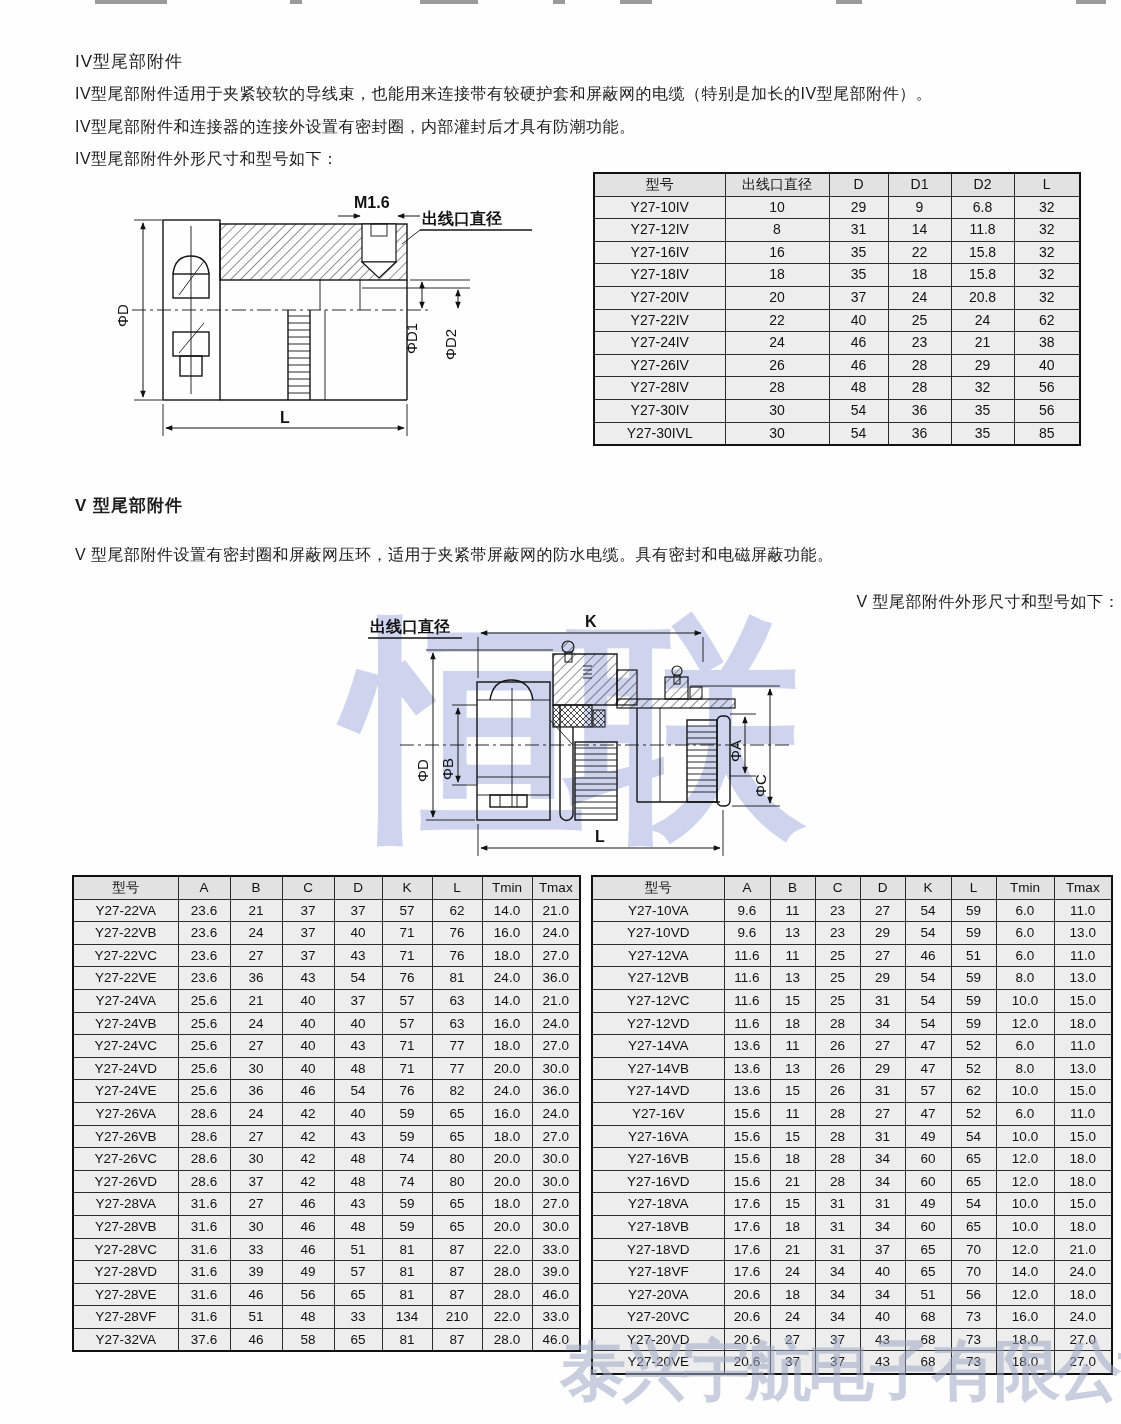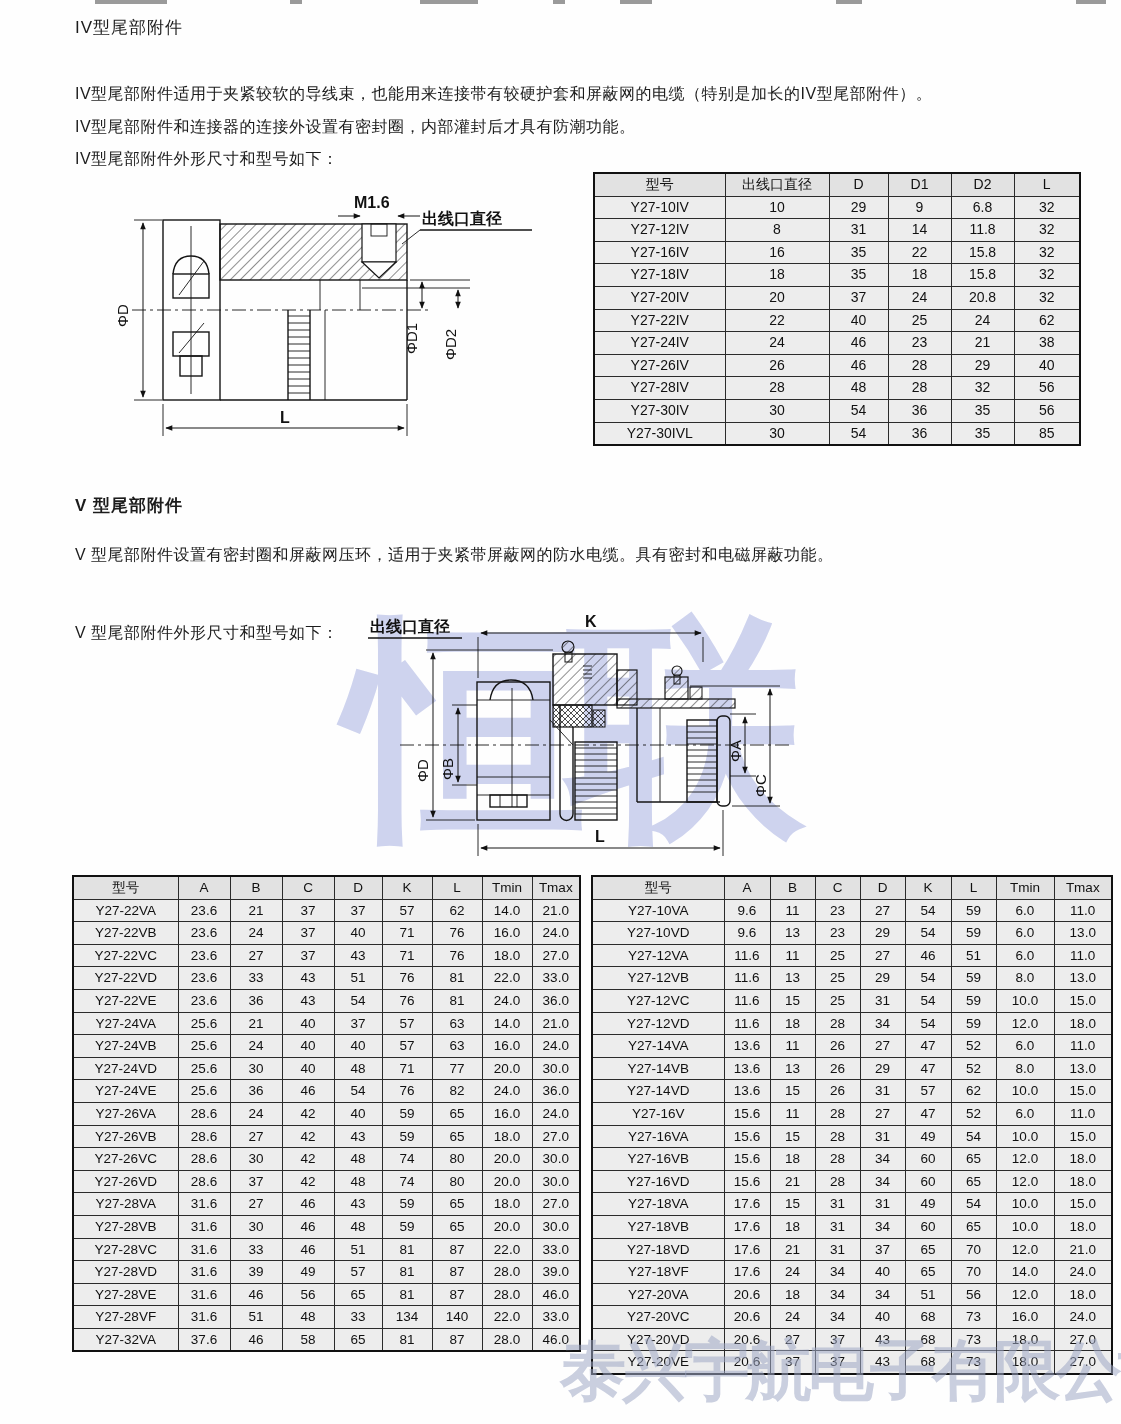--- a/index.html
+++ b/index.html
@@ -33,21 +33,21 @@
 <div class="page">
 
   <div class="frag" style="left:95px;width:72px;"></div>
   <div class="frag" style="left:290px;width:12px;"></div>
   <div class="frag" style="left:420px;width:58px;"></div>
   <div class="frag" style="left:553px;width:12px;"></div>
   <div class="frag" style="left:620px;width:32px;"></div>
   <div class="frag" style="left:836px;width:26px;"></div>
   <div class="frag" style="left:1076px;width:30px;"></div>
 
-  <h2 class="h1" style="top:16px;">IV型尾部附件</h2>
+  <h2 class="h1" style="top:50px;">IV型尾部附件</h2>
   <p class="para" style="top:84px;">IV型尾部附件适用于夹紧较软的导线束，也能用来连接带有较硬护套和屏蔽网的电缆（特别是加长的IV型尾部附件）。</p>
   <p class="para" style="top:149px;">IV型尾部附件外形尺寸和型号如下：</p>
   <p class="para" style="top:117px;">IV型尾部附件和连接器的连接外设置有密封圈，内部灌封后才具有防潮功能。</p>
 
   <svg class="draw" style="left:70px;top:182px;" width="470" height="275" viewBox="0 0 470 275">
     <defs>
       <pattern id="h45" patternUnits="userSpaceOnUse" width="7" height="7" patternTransform="rotate(45)">
         <line x1="0" y1="0" x2="0" y2="7" stroke="#222" stroke-width="1"></line>
       </pattern>
       <pattern id="hx" patternUnits="userSpaceOnUse" width="6" height="6">
@@ -216,21 +216,21 @@
           <td>54</td>
           <td>36</td>
           <td>35</td>
           <td>85</td>
         </tr>
       </tbody>
     </table>
 
   <h2 class="h1" style="top:494px;font-weight:bold;">V 型尾部附件</h2>
   <p class="para" style="top:545px;">V 型尾部附件设置有密封圈和屏蔽网压环，适用于夹紧带屏蔽网的防水电缆。具有密封和电磁屏蔽功能。</p>
-  <p class="para" style="top:623px;">V 型尾部附件外形尺寸和型号如下：</p>
+  <p class="para" style="top:592px;text-align:right;">V 型尾部附件外形尺寸和型号如下：</p>
 
   <div class="wm-center">恒联</div>
 
   <svg class="draw" style="left:340px;top:602px;" width="465" height="290" viewBox="0 0 465 290">
 
     <line class="axis" x1="60" y1="143" x2="450" y2="143"></line>
 
     <text class="blb" x="30" y="30">出线口直径</text>
     <line class="ln" x1="28" y1="36" x2="122" y2="36"></line>
 
@@ -354,31 +354,20 @@
           <td>23.6</td>
           <td>27</td>
           <td>37</td>
           <td>43</td>
           <td>71</td>
           <td>76</td>
           <td>18.0</td>
           <td>27.0</td>
         </tr>
         <tr>
-          <td>Y27-22VD</td>
-          <td>23.6</td>
-          <td>33</td>
-          <td>43</td>
-          <td>51</td>
-          <td>76</td>
-          <td>81</td>
-          <td>22.0</td>
-          <td>33.0</td>
-        </tr>
-        <tr>
           <td>Y27-22VE</td>
           <td>23.6</td>
           <td>36</td>
           <td>43</td>
           <td>54</td>
           <td>76</td>
           <td>81</td>
           <td>24.0</td>
           <td>36.0</td>
         </tr>
@@ -396,20 +385,31 @@
         <tr>
           <td>Y27-24VB</td>
           <td>25.6</td>
           <td>24</td>
           <td>40</td>
           <td>40</td>
           <td>57</td>
           <td>63</td>
           <td>16.0</td>
           <td>24.0</td>
+        </tr>
+        <tr>
+          <td>Y27-24VC</td>
+          <td>25.6</td>
+          <td>27</td>
+          <td>40</td>
+          <td>43</td>
+          <td>71</td>
+          <td>77</td>
+          <td>18.0</td>
+          <td>27.0</td>
         </tr>
         <tr>
           <td>Y27-24VD</td>
           <td>25.6</td>
           <td>30</td>
           <td>40</td>
           <td>48</td>
           <td>71</td>
           <td>77</td>
           <td>20.0</td>
@@ -525,21 +525,21 @@
           <td>28.0</td>
           <td>46.0</td>
         </tr>
         <tr>
           <td>Y27-28VF</td>
           <td>31.6</td>
           <td>51</td>
           <td>48</td>
           <td>33</td>
           <td>134</td>
-          <td>140</td>
+          <td>210</td>
           <td>22.0</td>
           <td>33.0</td>
         </tr>
         <tr>
           <td>Y27-32VA</td>
           <td>37.6</td>
           <td>46</td>
           <td>58</td>
           <td>65</td>
           <td>81</td>

